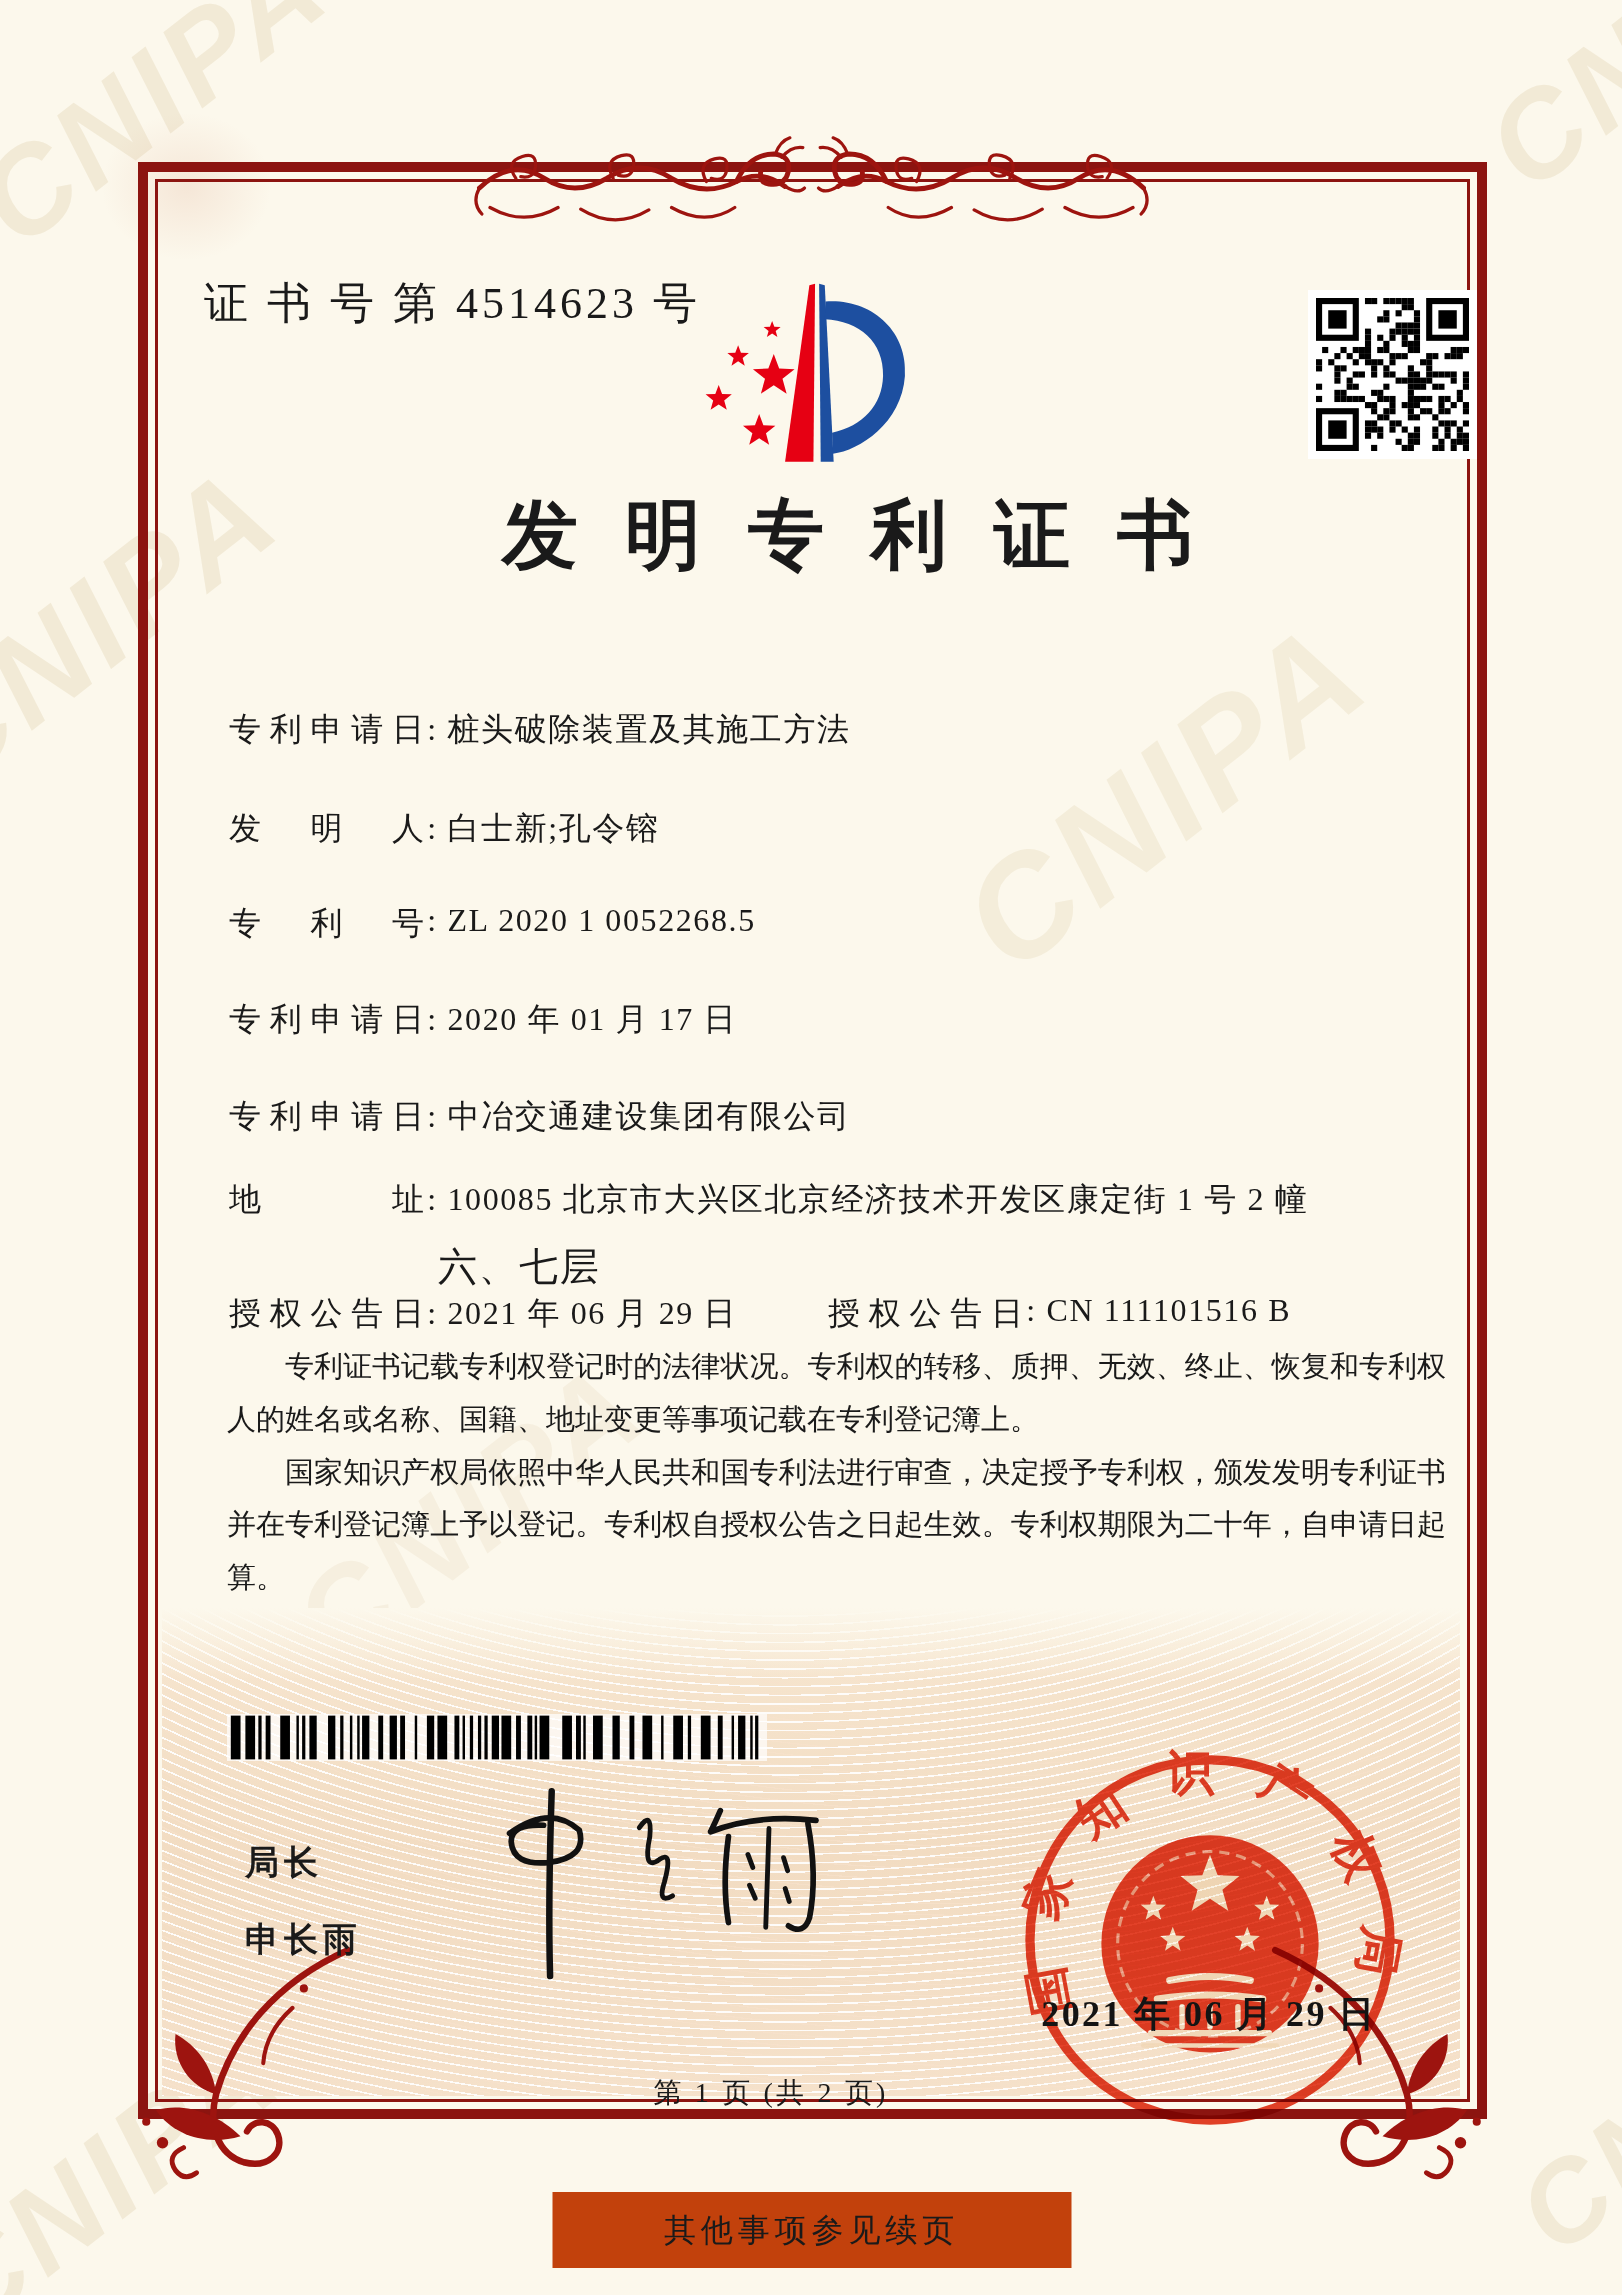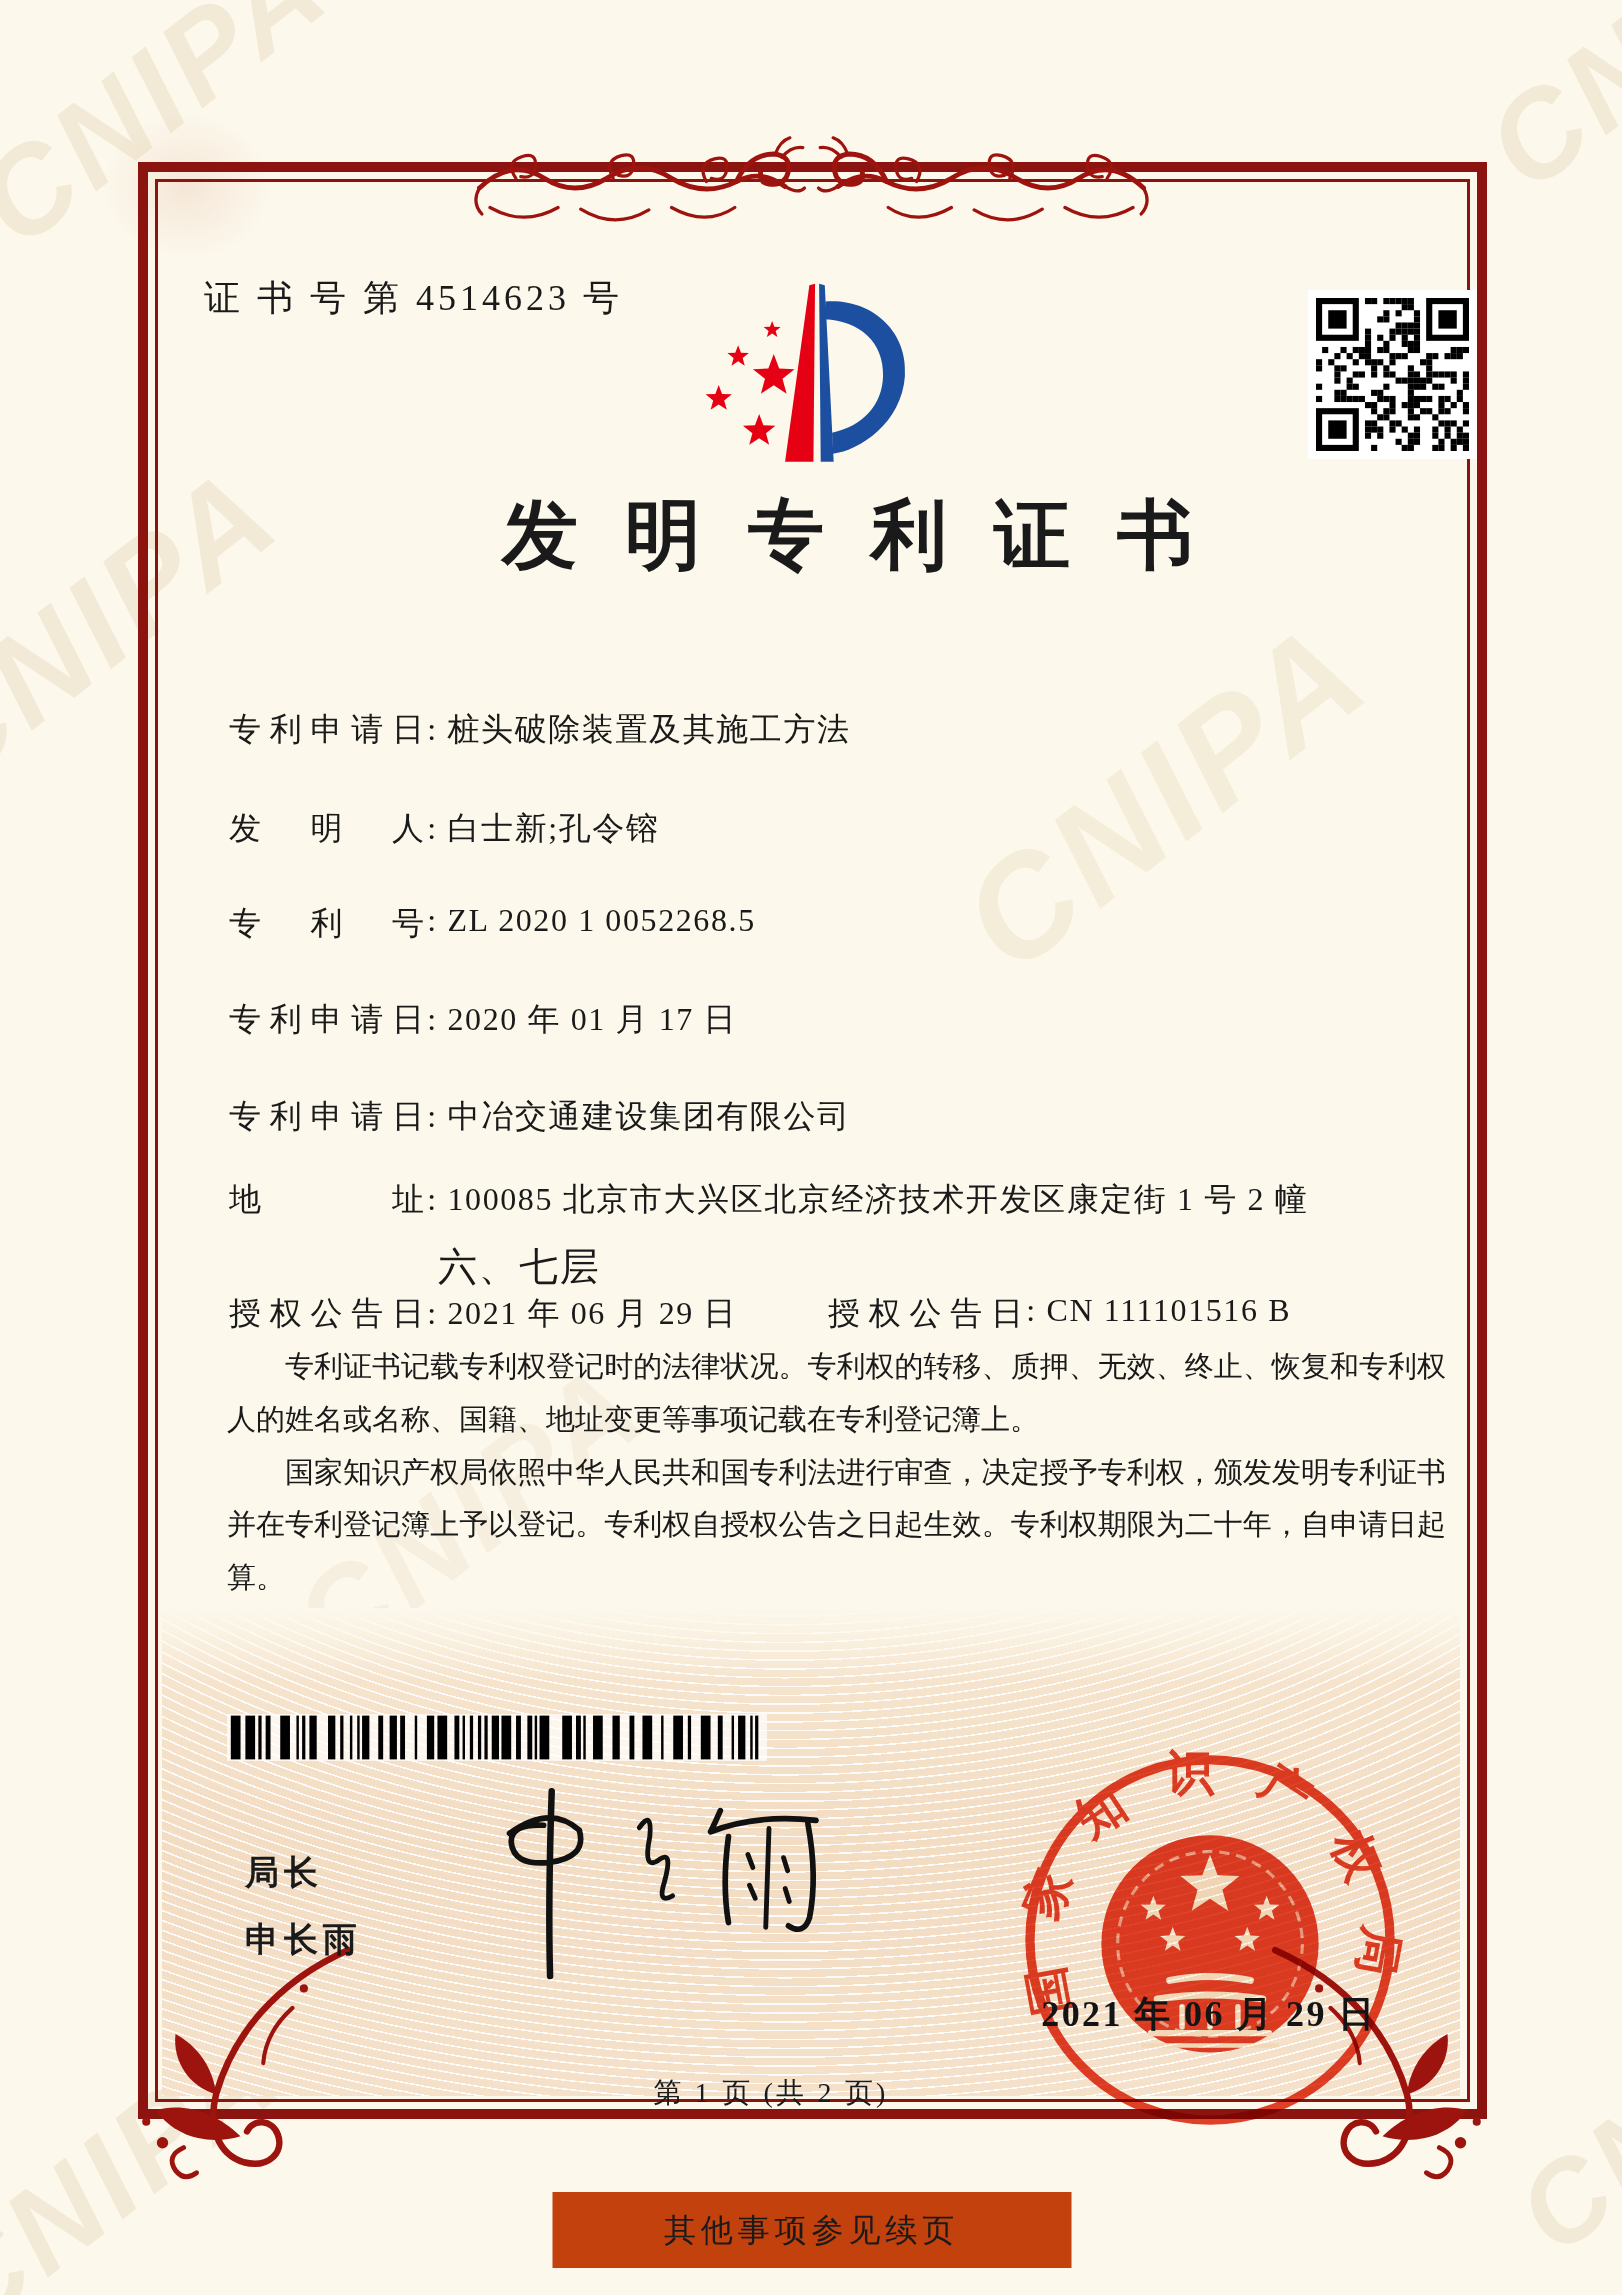--- a/index.html
+++ b/index.html
@@ -28,21 +28,21 @@
   
   .waves{position:absolute;left:162px;top:1608px;width:1298px;height:488px;z-index:1;
     background:
       repeating-radial-gradient(1379px 1014px at 48% -584px, rgba(255,255,255,.9) 0 2.1px, rgba(255,255,255,0) 2.1px 12px),
       repeating-radial-gradient(1623px 1217px at 62% -698px, rgba(248,226,205,.55) 0 1.6px, rgba(0,0,0,0) 1.6px 15.4px),
       linear-gradient(180deg,#f7e7d1 0%,#f2dcc2 50%,#f5e1ca 100%);}
   .waves::before{content:"";position:absolute;left:0;top:0;right:0;height:73px;
       background:linear-gradient(180deg,#fcf8ec 0%,rgba(252,248,236,0) 100%);}
 
   
-  .cert-no{position:absolute;left:204px;top:274px;font-size:36px;letter-spacing:4px;z-index:3;}
+  .cert-no{position:absolute;left:204px;top:274px;font-size:44px;letter-spacing:4px;z-index:3;}
   .logo{position:absolute;left:691px;top:261px;width:240px;height:217px;z-index:3;}
   .qr{position:absolute;left:1308px;top:290px;width:153px;height:153px;background:#fff;
       padding:8px;z-index:3;}
   .title{position:absolute;left:0;top:485px;width:100%;text-align:center;font-size:76px;
       font-weight:bold;letter-spacing:47px;text-indent:47px;z-index:3;margin-left:36px;}
 
   
   .frow{position:absolute;left:229px;font-size:32px;z-index:3;white-space:nowrap;}
   .flabel{display:inline-block;width:195px;text-align:justify;text-align-last:justify;
       vertical-align:top;}
@@ -55,21 +55,21 @@
   .grant2{position:absolute;left:828px;top:1292px;font-size:32px;z-index:3;white-space:nowrap;}
 
   
   .bodytext{position:absolute;left:227px;top:1340px;width:1219px;font-size:29px;
       line-height:1.82;text-align:justify;z-index:3;}
   .bodytext p{margin:0;text-indent:2em;}
 
   
   .barcode{position:absolute;left:227px;top:1714px;z-index:3;background:rgba(255,255,255,.7);}
   .sig-title{position:absolute;left:245px;top:1840px;font-size:34px;z-index:3;
-      font-family:Liberation Mono, monospace;font-weight:600;letter-spacing:4.9px;margin-top:10px;}
+      font-family:Liberation Mono, monospace;font-weight:600;letter-spacing:4.9px;}
   .sig-name{position:absolute;left:245px;top:1917px;font-size:34px;z-index:3;
       font-family:"Liberation Sans","DejaVu Sans",sans-serif;font-weight:600;letter-spacing:4.9px;}
   .signature{position:absolute;left:422px;top:1783px;z-index:3;}
   .seal{position:absolute;left:1016px;top:1746px;width:388px;height:388px;z-index:4;
       mix-blend-mode:multiply;opacity:.96;}
   .seal-date{position:absolute;left:982px;top:1990px;width:454px;text-align:center;
       font-size:36px;font-weight:600;letter-spacing:2.4px;color:#141414;z-index:5;}
   .page-num{position:absolute;left:0;top:2074px;width:1542px;text-align:center;
       font-size:28px;letter-spacing:3.2px;z-index:3;}
   .footer-box{position:absolute;left:50%;transform:translateX(-50%);top:2192px;

